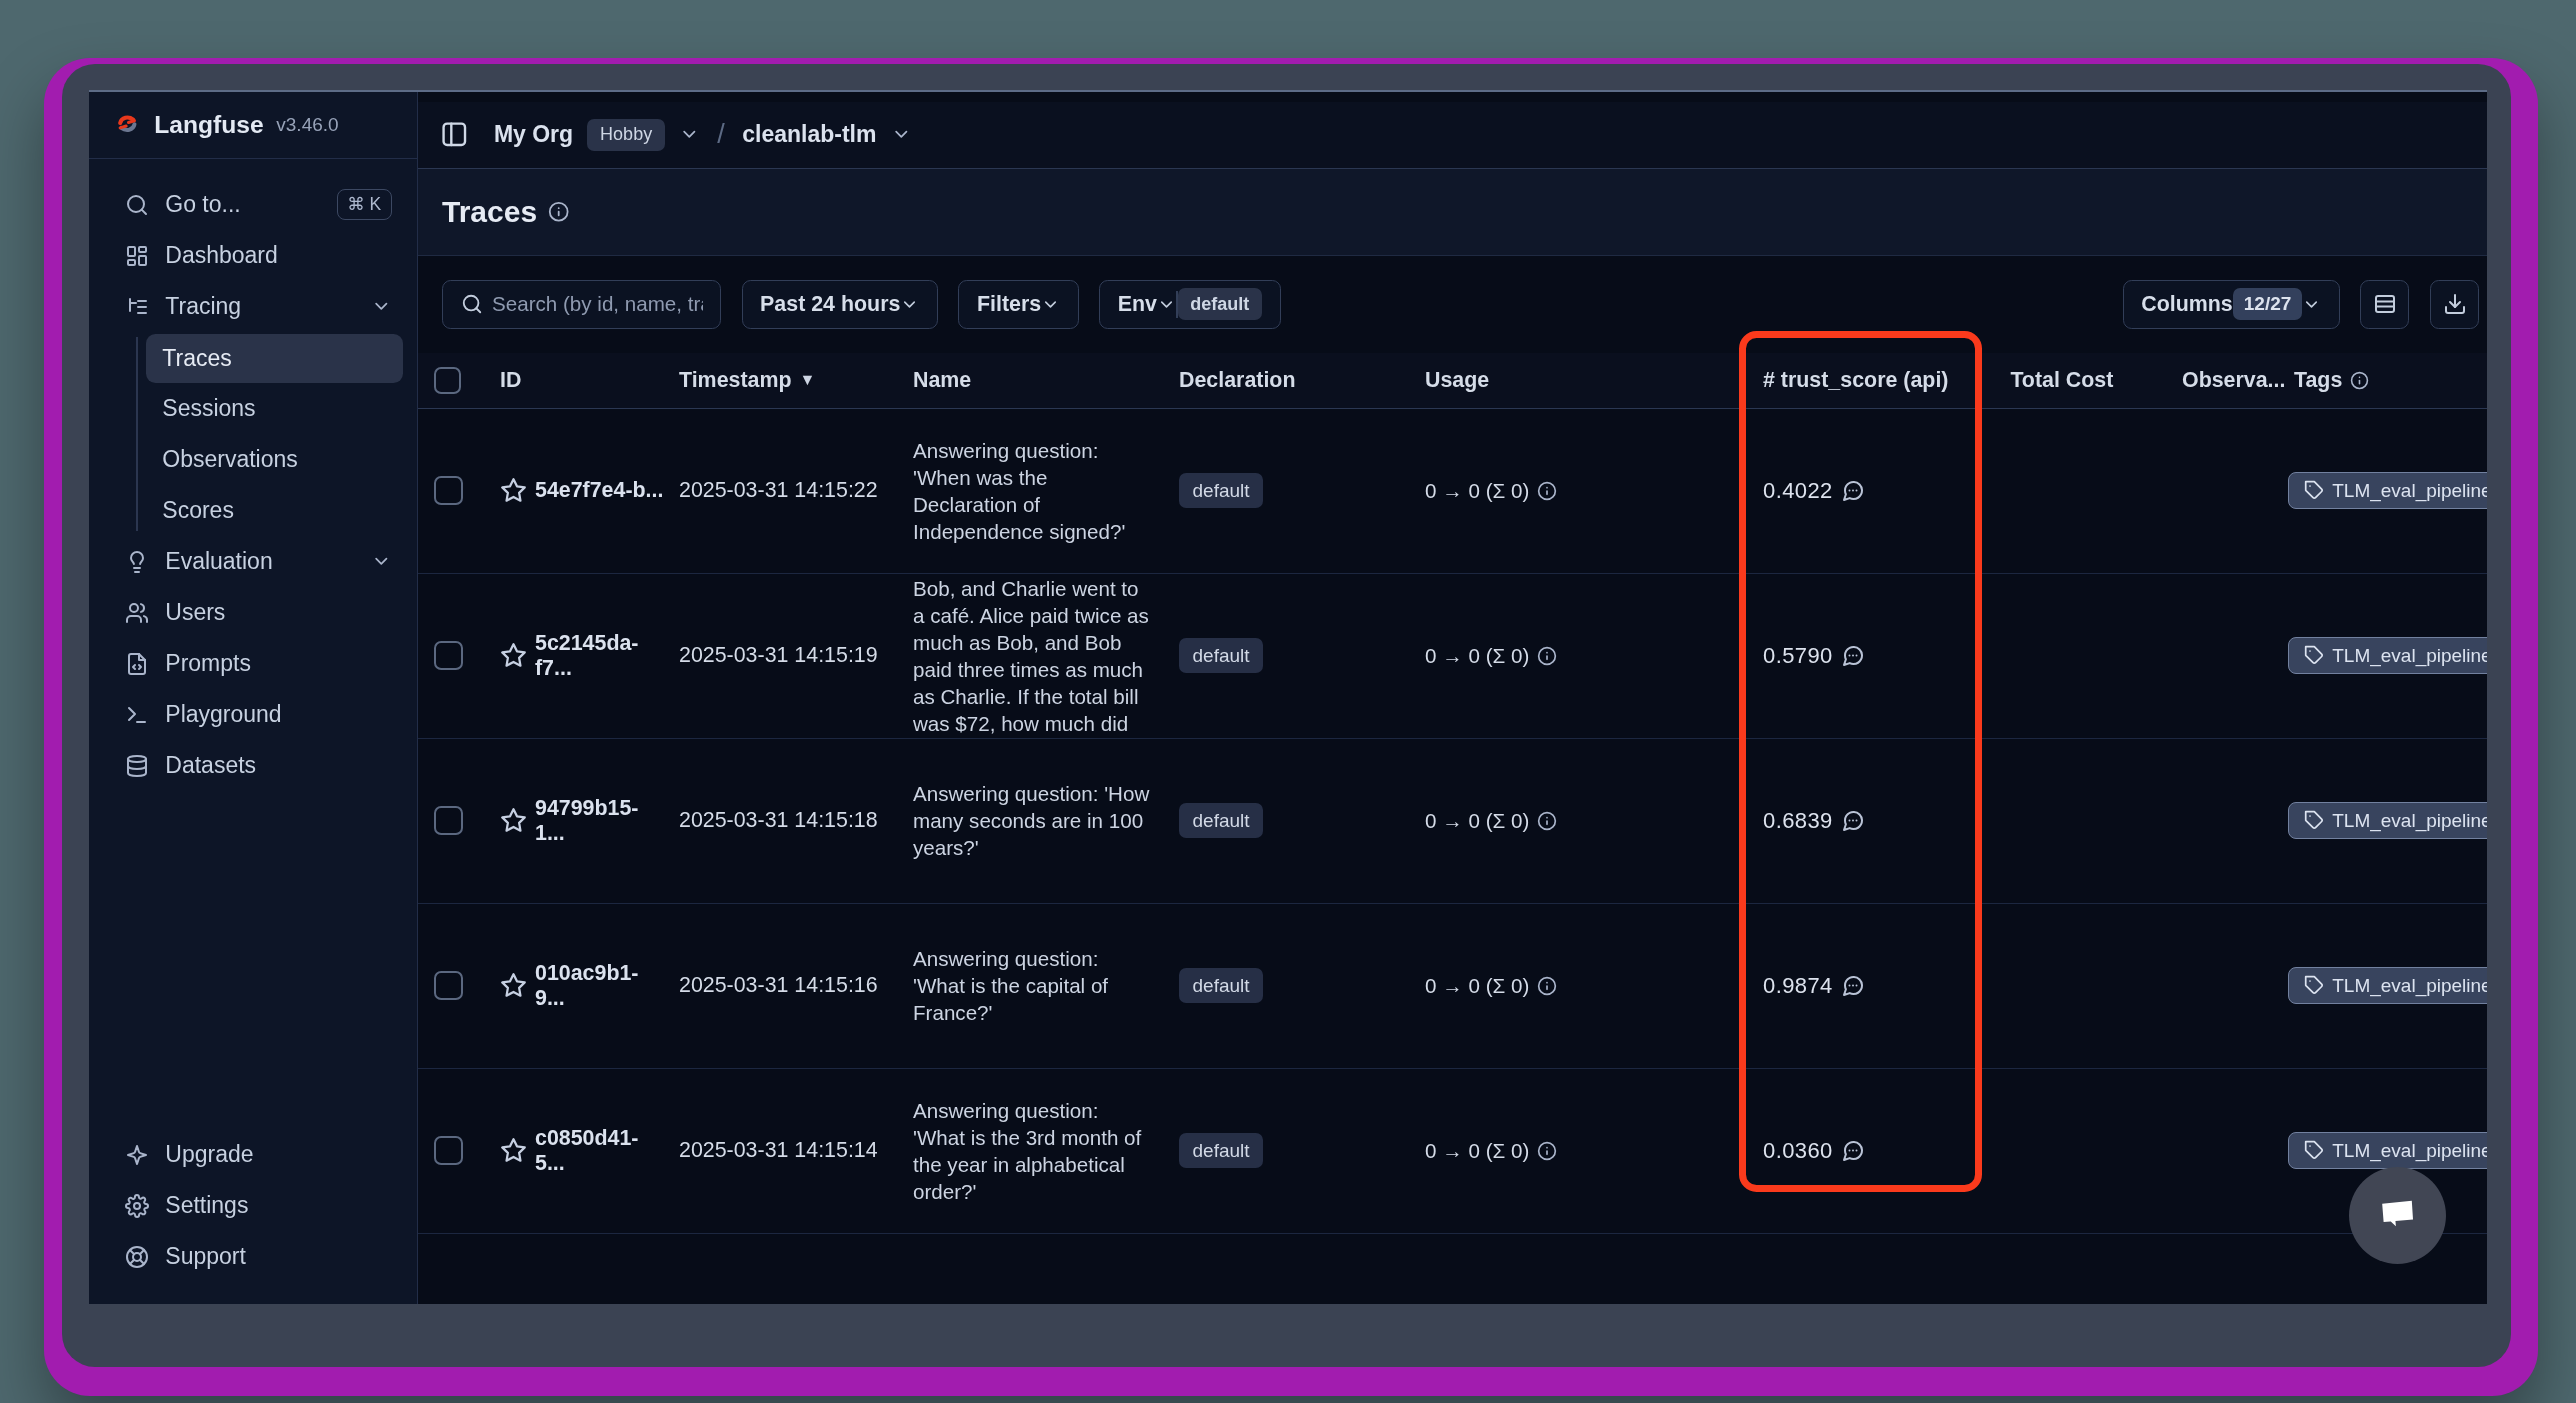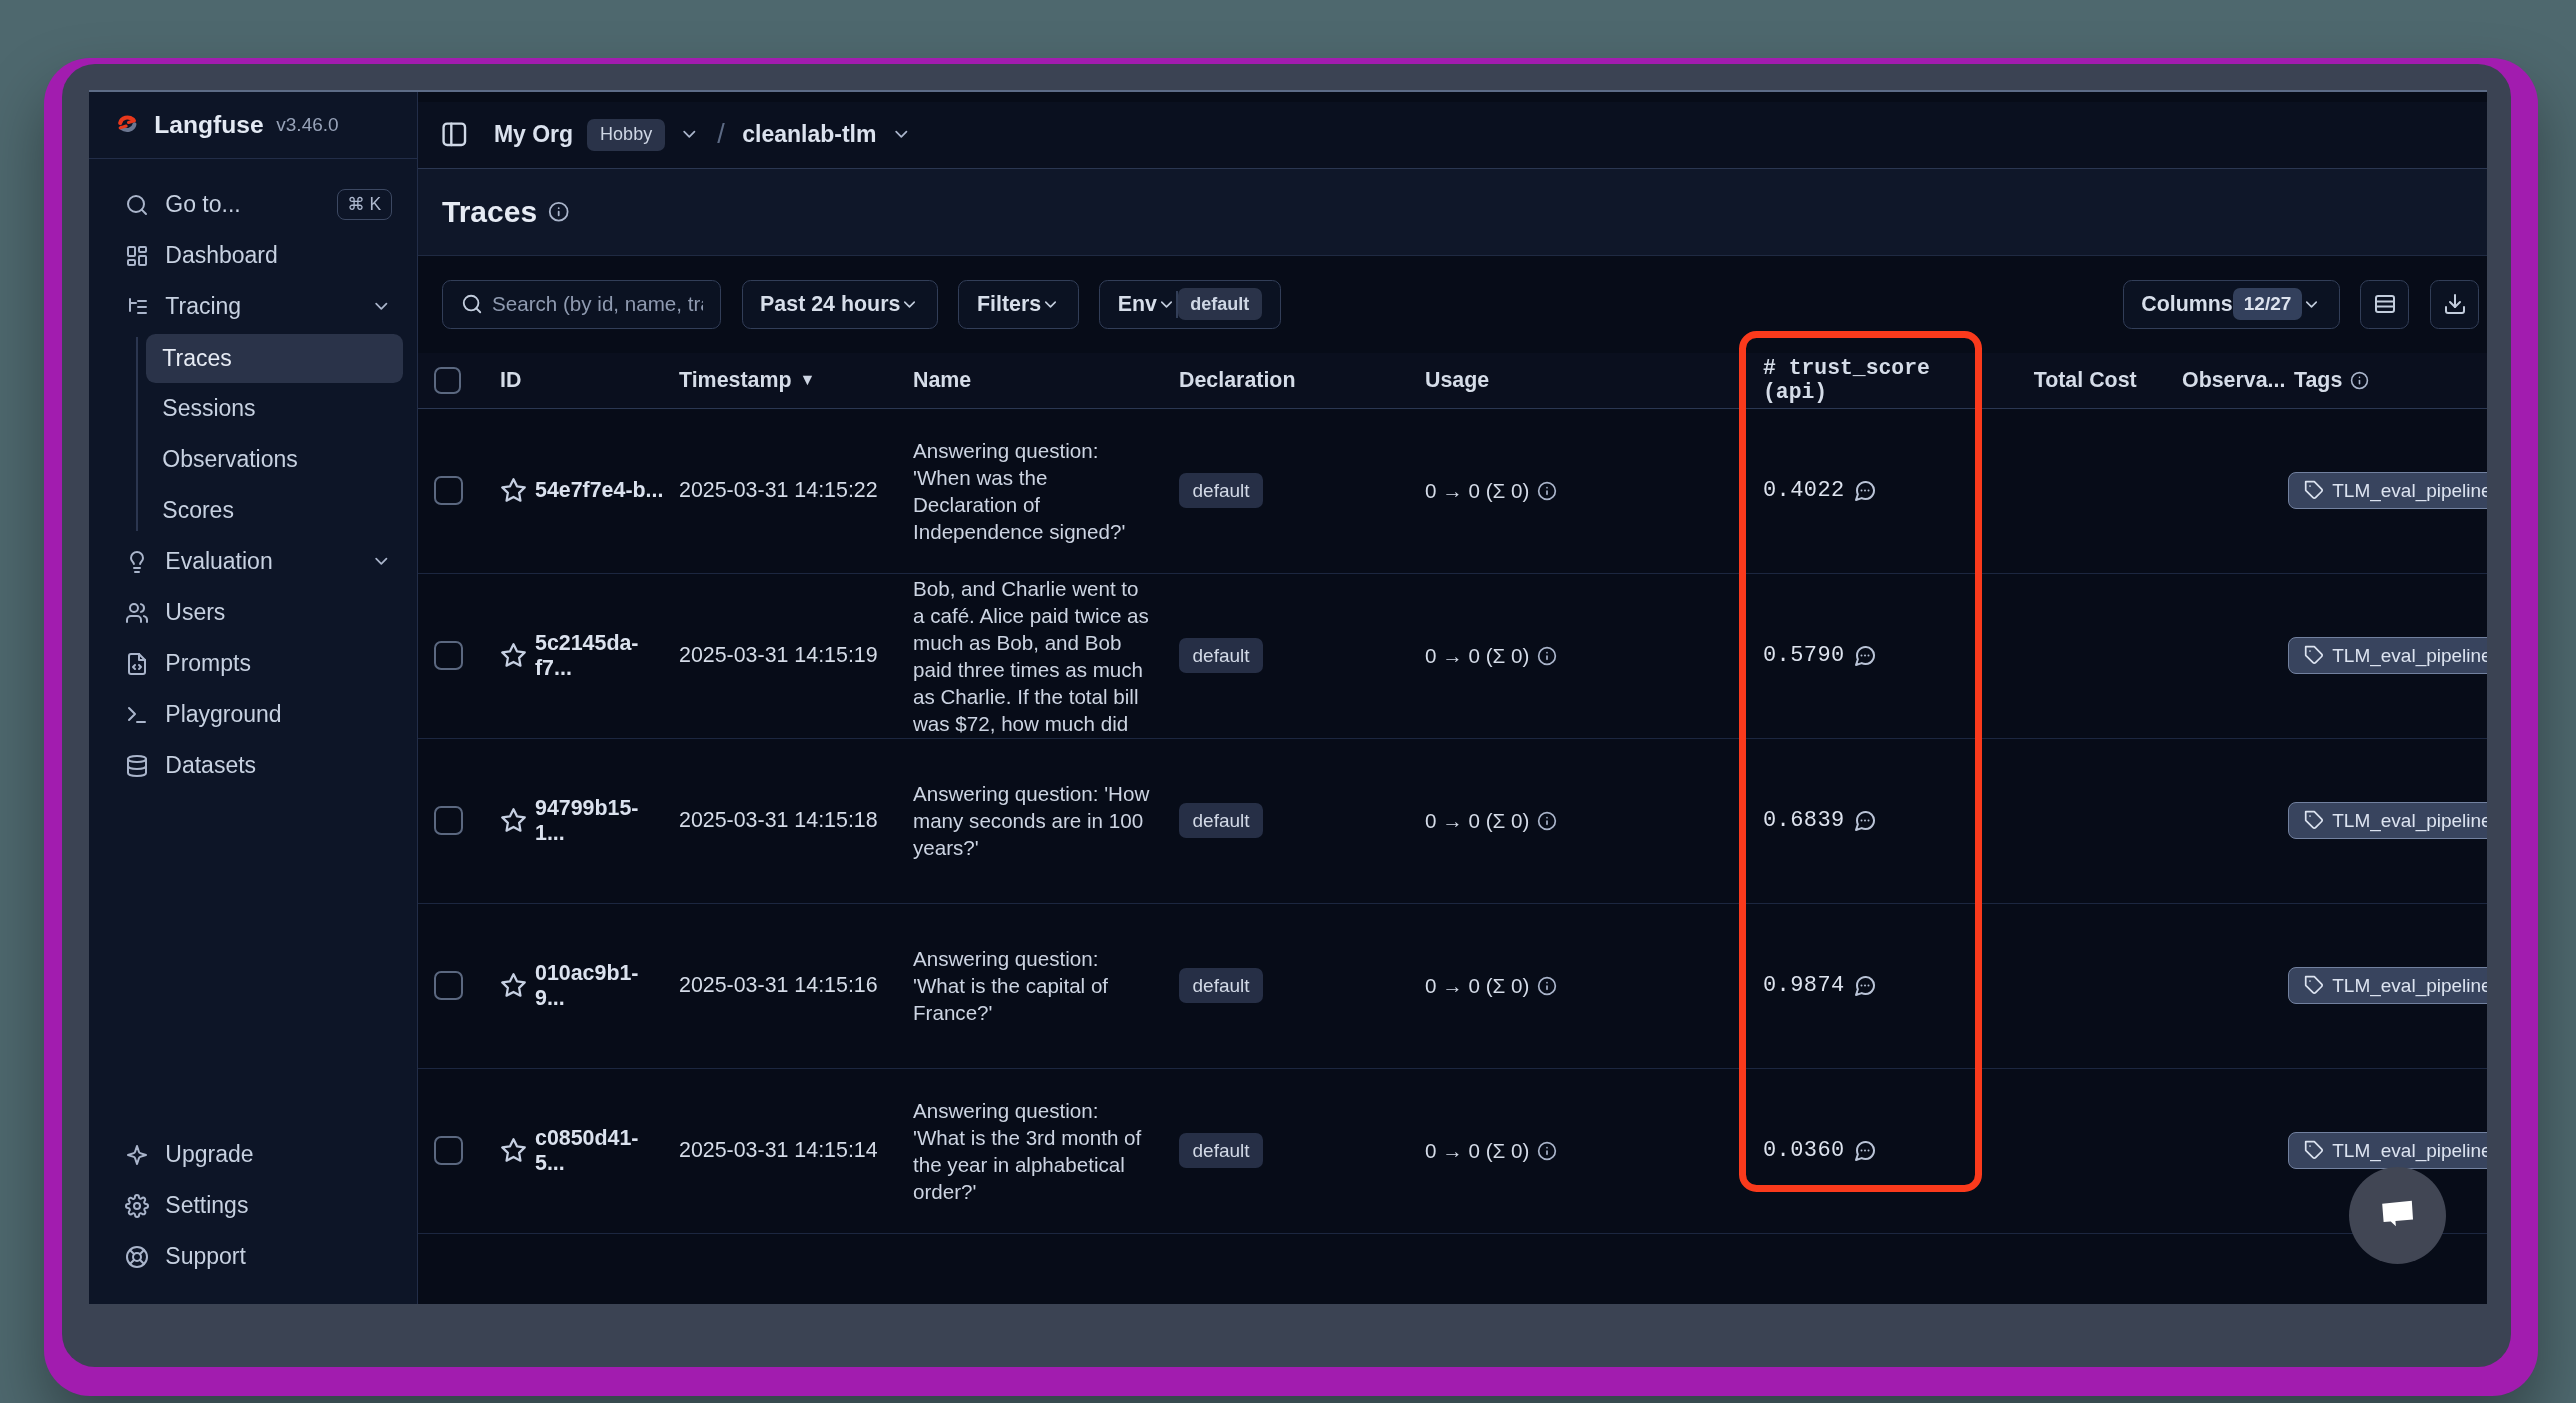--- a/index.html
+++ b/index.html
@@ -58,22 +58,22 @@
   .vdiv { width:1.6px; height:27px; background:#323e58; }
   .icon-btn { width:49px; justify-content:center; padding:0; }
   .spacer { flex:1; }
 
   
   .grid { display:grid; grid-template-columns:71px 179px 234px 266px 246px 325px 246px 175px 123px 205px; align-items:center; }
   .thead { height:56px; background:#0a0f1e; border-bottom:1.6px solid #2b3752; color:#a9b3c9; font-size:20.6px; font-weight:600; }
   .tr { height:165px; border-bottom:1.6px solid #1c2740; background:#070c18; }
   .cell { padding-left:11px; display:flex; align-items:center; gap:8px; color:#d5dce8; font-size:21.4px; }
   .c-check { padding-left:16px; }
-  .c-trust { padding-left:24px;font-family:Liberation Mono, monospace; }
-  .c-cost  { padding-left:25.4px;justify-content:center; }
+  .c-trust { padding-left:24px; }
+  .c-cost  { padding-left:25.4px; }
   .c-obs   { padding-left:22px; }
   .checkbox { width:28.6px; height:28.6px; border:2.4px solid #5b6880; border-radius:7.1px; background:transparent; cursor:pointer; }
   .checkbox.sm { width:27px; height:27px; }
   .id { font-weight:bold; color:#dbe2ee; }
   .name { font-size:20.6px; line-height:27px; color:#ccd4e2; max-height:162px; overflow:hidden; padding-right:12.7px; }
   .env-badge { background:#262f46; color:#d2d9e6; font-size:19px; padding:6.3px 13.5px; border-radius:7.1px; }
   .trust-val { font-size:22px; color:#dde3ee; letter-spacing:0.4px; }
   .tagcell { justify-content:flex-end; padding-right:0; overflow:visible; }
   .chip { display:inline-flex; align-items:center; gap:8px; background:#38445e; border:1.6px solid #72819f;
           border-radius:8px; padding:6.3px 14.3px; font-size:19px; color:#dce3f0; white-space:nowrap; margin-right:-19px; cursor:pointer; }

